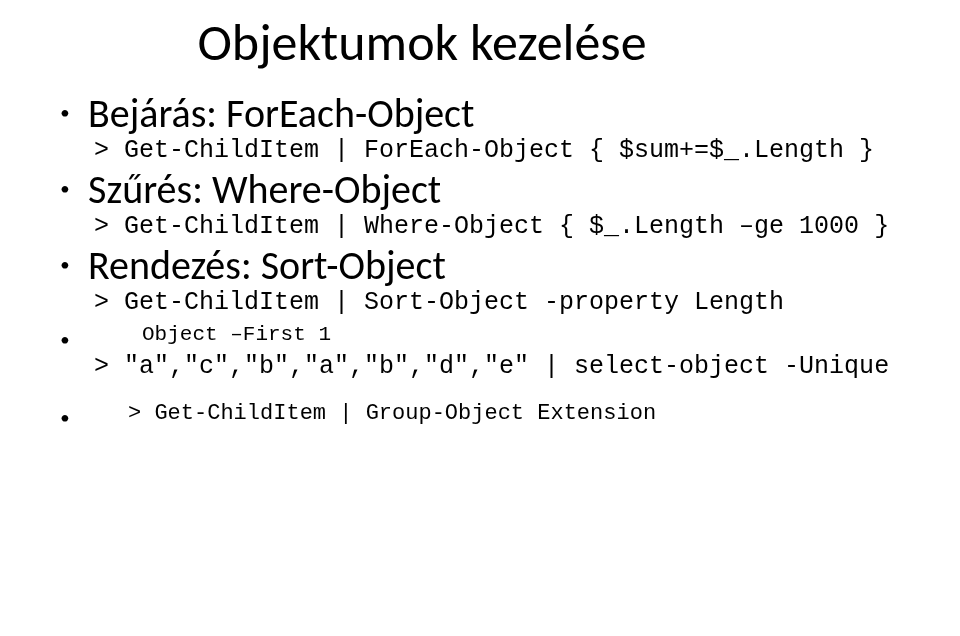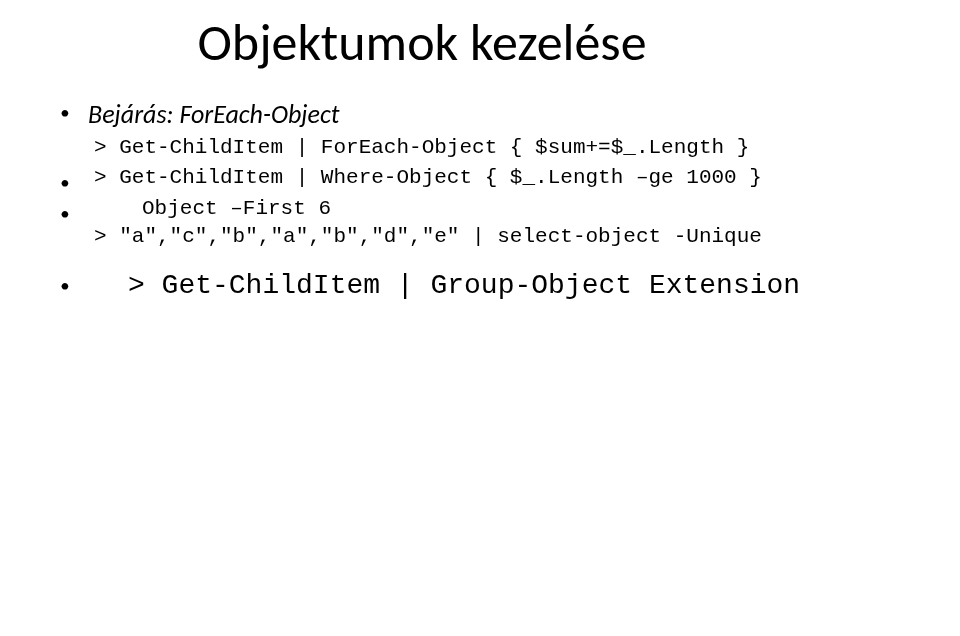--- a/index.html
+++ b/index.html
@@ -39,43 +39,42 @@
       content: "•";
       position: absolute;
       left: 0;
       top: 0;
       font-size: 28px;
       line-height: 40px;
       color: #000;
     }
     .heading {
       font-family: Calibri, "Segoe UI", Arial, sans-serif;
-      font-size: 26px;
+      font-size: 40px;
       line-height: 40px;
-      font-style: italic;
     }
     .code {
       font-family: "Courier New", Courier, monospace;
-      font-size: 21px;
+      font-size: 25px;
       line-height: 1.35;
       margin-left: 6px;
       white-space: pre;
       display: block;
     }
     .code-indent {
       font-family: "Courier New", Courier, monospace;
       font-size: 21px;
       line-height: 1.35;
       margin-left: 54px;
       white-space: pre;
       display: block;
     }
     .code-last {
       font-family: "Courier New", Courier, monospace;
-      font-size: 28px;
+      font-size: 22px;
       line-height: 1.35;
       margin-left: 40px;
       margin-top: 16px;
       white-space: pre;
       display: block;
     }
   </style>
 </head>
 <body>
 
@@ -83,26 +82,31 @@
   <h1 class="title">Objektumok kezelése</h1>
 
   <ul class="main">
 
     <li>
       <span class="heading">Bejárás: ForEach-Object</span>
       <span class="code">&gt; Get-ChildItem | ForEach-Object { $sum+=$_.Length }</span>
     </li>
 
     <li>
+      <span class="heading">Szűrés: Where-Object</span>
       <span class="code">&gt; Get-ChildItem | Where-Object { $_.Length –ge 1000 }</span>
     </li>
 
+    <li>
+      <span class="heading">Rendezés: Sort-Object</span>
+      <span class="code">&gt; Get-ChildItem | Sort-Object -property Length</span>
+    </li>
 
     <li>
-      <span class="code-indent">Object –First 6</span>
+      <span class="code-indent">Object –First 1</span>
       <span class="code">&gt; "a","c","b","a","b","d","e" | select-object -Unique</span>
     </li>
 
     <li>
       <span class="code-last">&gt; Get-ChildItem | Group-Object Extension</span>
     </li>
 
   </ul>
 </div>
 

